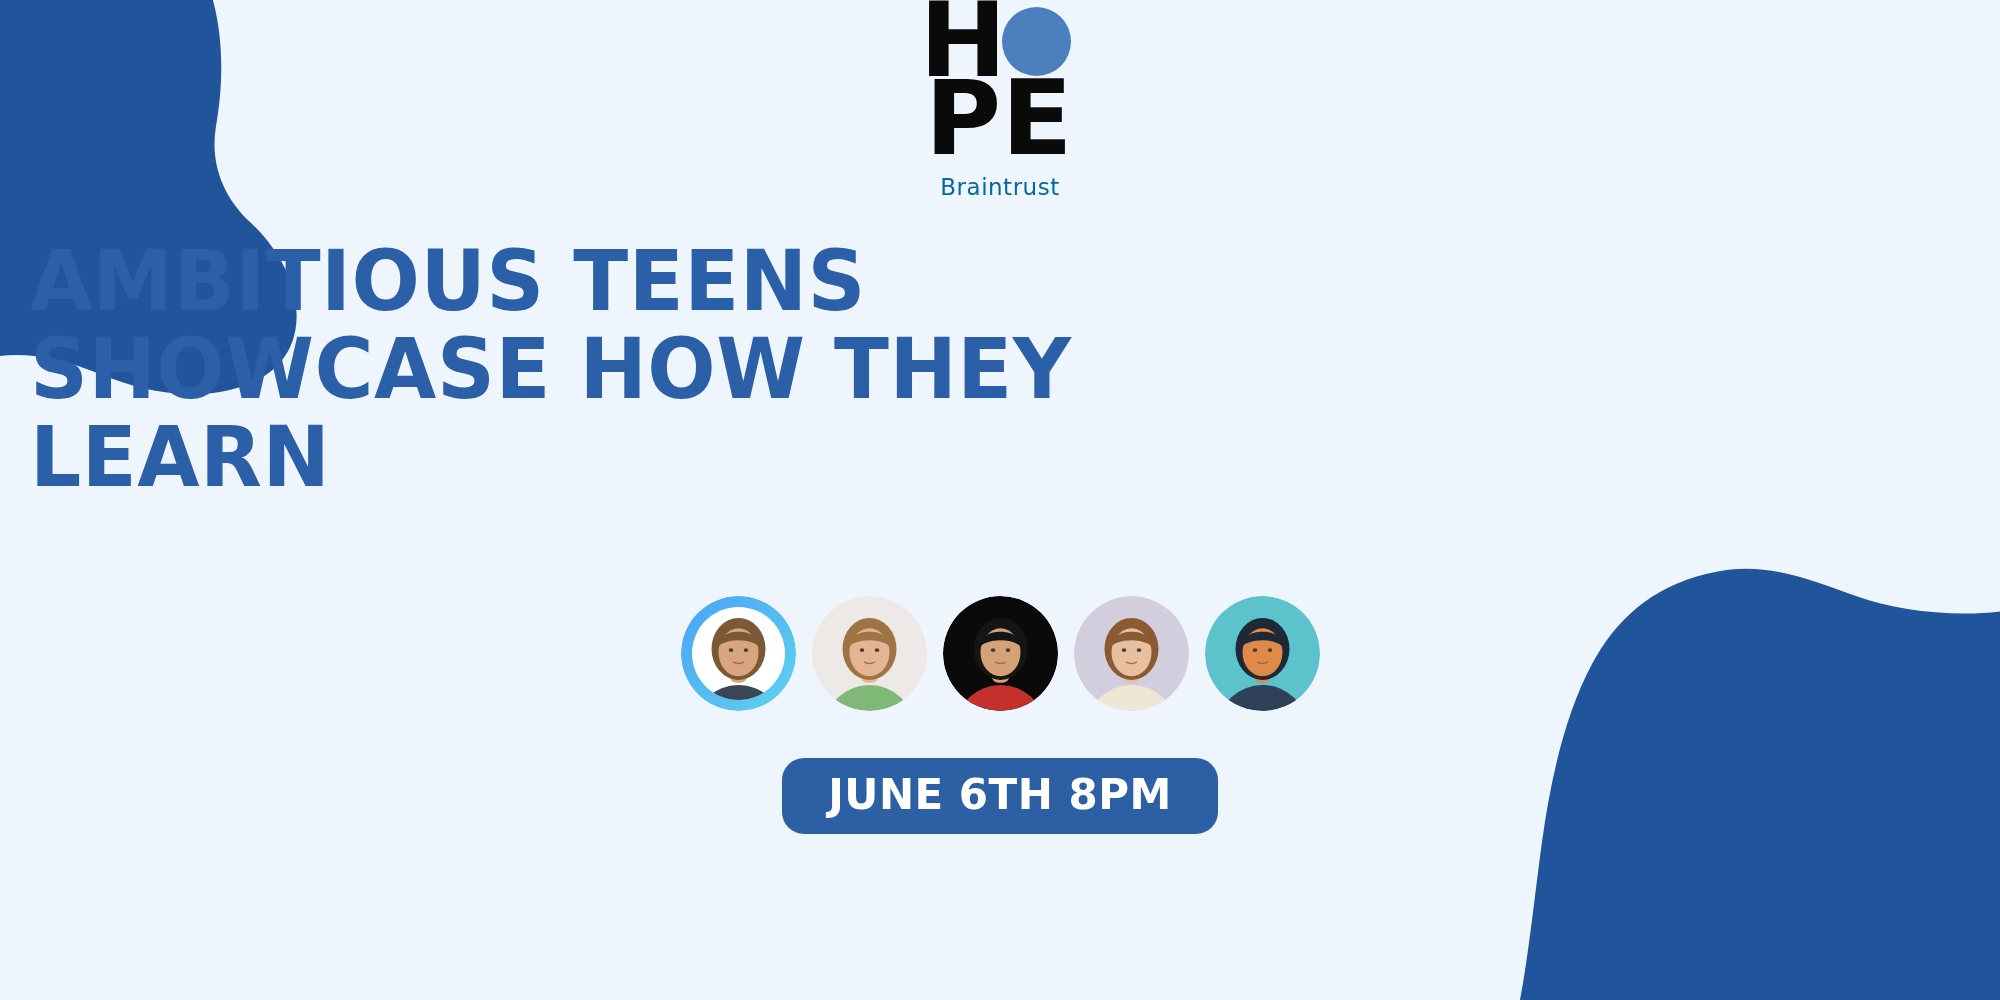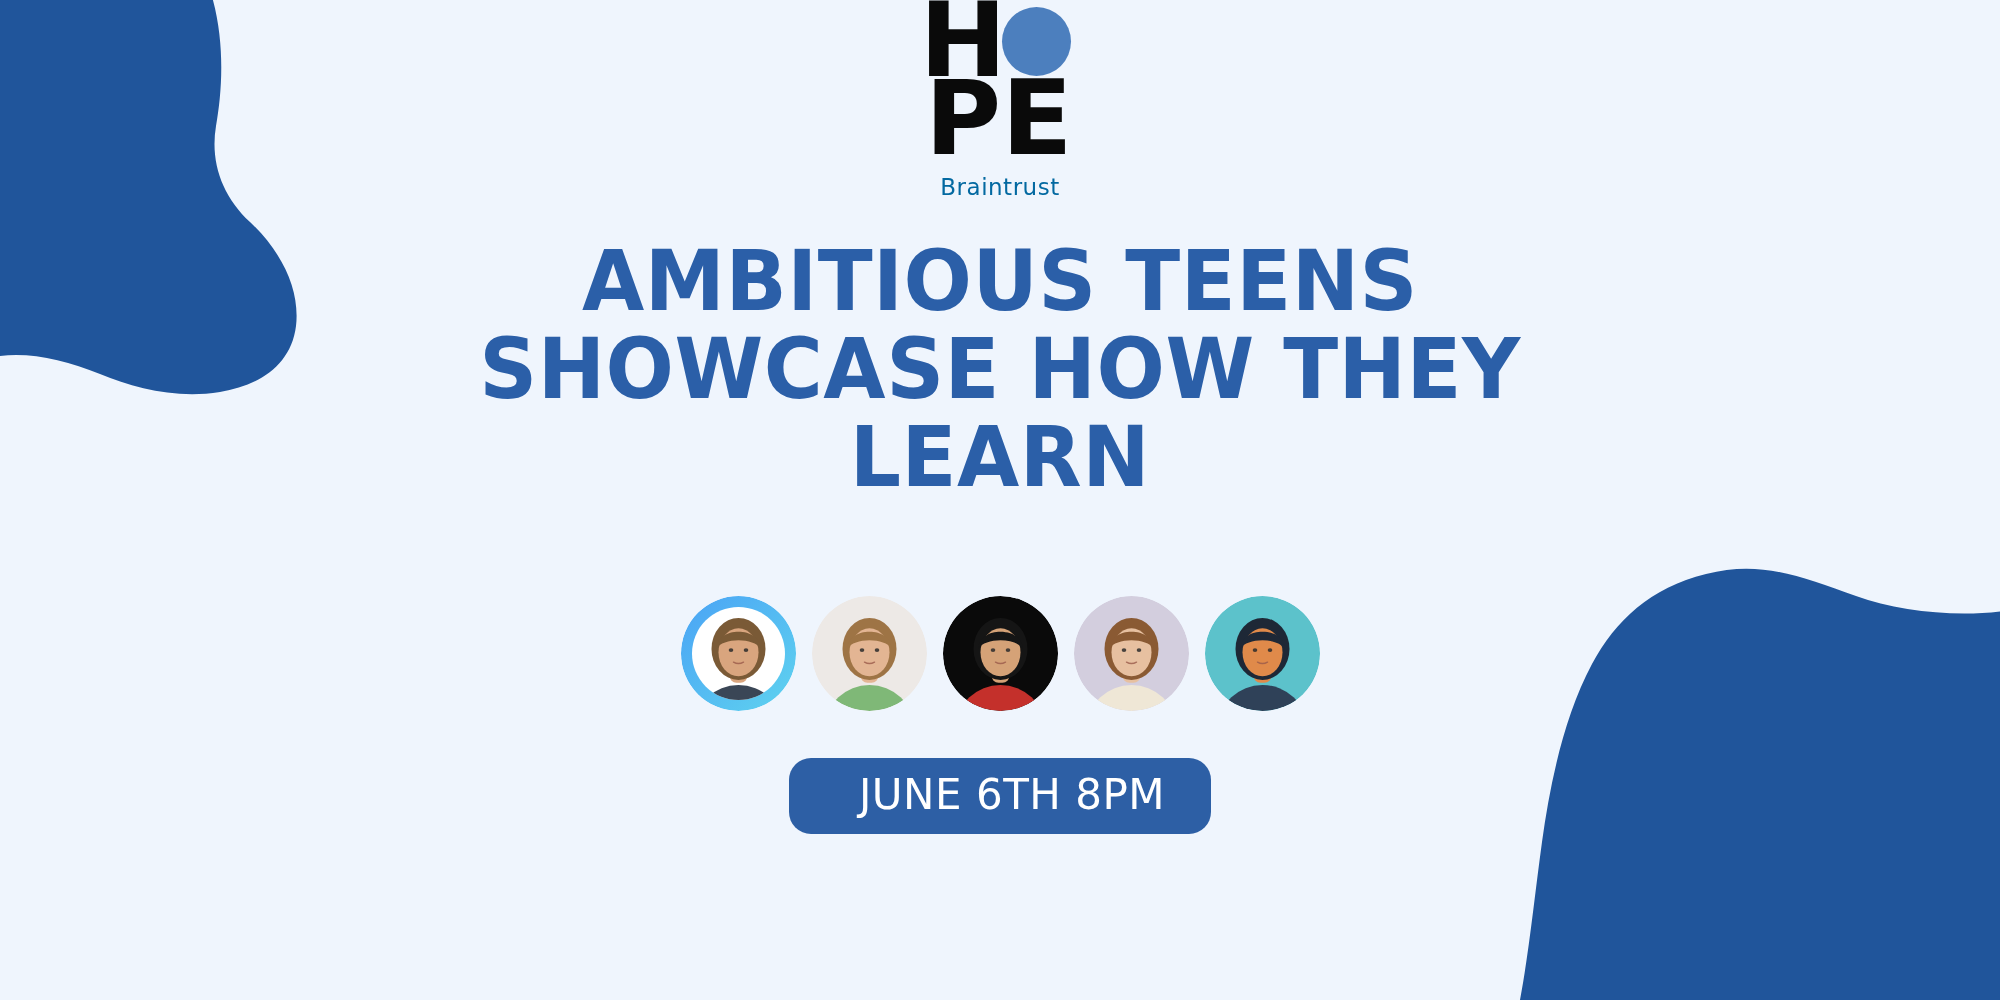--- a/index.html
+++ b/index.html
@@ -72,21 +72,20 @@
     letter-spacing: 0.5px;
     margin-top: 16px;
   }
 
   
   #headline {
     position: absolute;
     left: 0;
     right: 0;
     top: 238px;
-    text-align: center;
   }
   .headline-line {
     font-family: "DejaVu Sans", sans-serif;
     font-weight: 700;
     font-size: 83px;
     line-height: 1.06;
     color: #2B5FA8;
     letter-spacing: 0.5px;
     text-transform: uppercase;
     transform: scaleX(0.97);
@@ -120,24 +119,24 @@
     left: 0;
     right: 0;
     top: 758px;
     display: flex;
     justify-content: center;
   }
   #date-badge {
     background: #2D5FA5;
     color: #FFFFFF;
     font-family: "DejaVu Sans", sans-serif;
-    font-weight: 400;
+    font-weight: 700;
     font-size: 42px;
     letter-spacing: 0.5px;
-    padding: 16px 46px 18px 70px;
+    padding: 16px 46px 18px 46px;
     border-radius: 22px;
     line-height: 1;
     white-space: nowrap;
   }
 
   
   #register {
     position: absolute;
     left: 0;
     right: 0;

